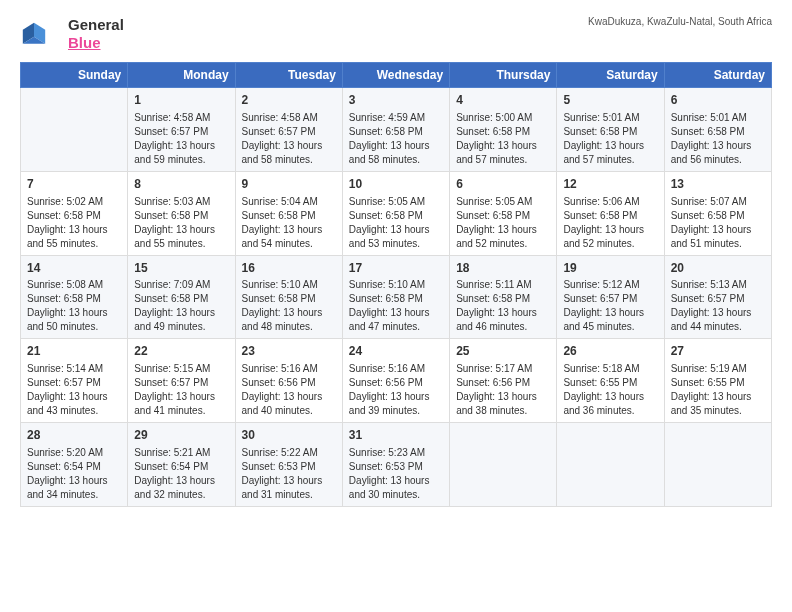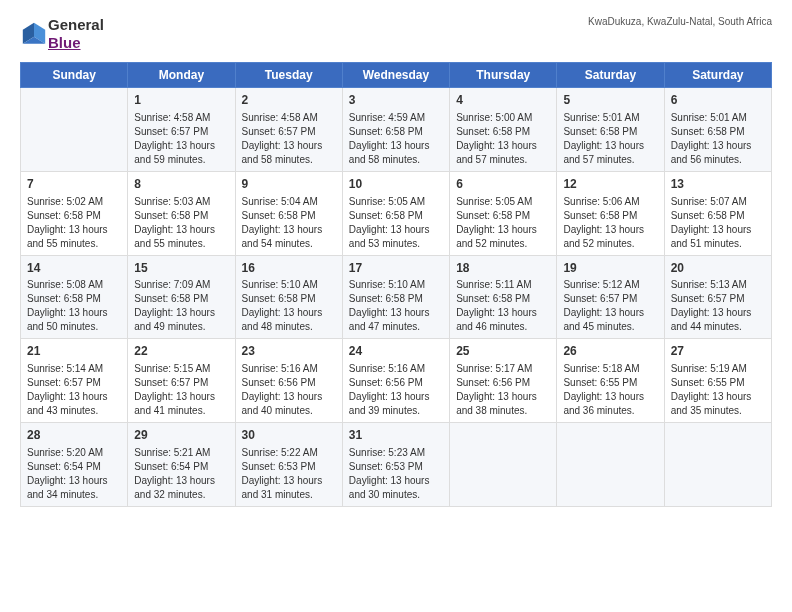--- a/index.html
+++ b/index.html
@@ -16,21 +16,21 @@
     }
     .header {
       display: flex;
       justify-content: space-between;
       align-items: flex-start;
       margin-bottom: 10px;
     }
     .logo {
       display: flex;
       align-items: center;
-      gap: 0;
+      gap: 20px;
     }
     .logo-icon {
       width: 28px;
       height: 28px;
     }
     .title-block {
       text-align: right;
     }
     .main-title {
       font-size: 32px;
@@ -44,22 +44,22 @@
     table {
       width: 100%;
       border-collapse: collapse;
       font-size: 10.5px;
     }
     thead tr {
       background-color: #3a6bbf;
       color: #fff;
     }
     thead th {
-      padding: 5px 0;
-      text-align: center;
+      padding: 5px 6px;
+      text-align: right;
       font-weight: bold;
       font-size: 12px;
       border: 1px solid #5080cc;
     }
     tbody tr {
       vertical-align: top;
     }
     tbody tr:nth-child(odd) {
       background-color: #f5f7fa;
     }
@@ -93,21 +93,21 @@
   <div class="header">
     <div class="logo">
       <svg class="logo-icon" viewBox="0 0 40 40" xmlns="http://www.w3.org/2000/svg">
         <polygon points="20,4 36,14 36,34 20,24" fill="#4a90d9"></polygon>
         <polygon points="20,4 4,14 4,34 20,24" fill="#2a5fa0"></polygon>
         <polygon points="4,34 20,24 36,34" fill="#3a75c4"></polygon>
       </svg>
       <div style="line-height:1.2;">
         <div style="font-size:15px;font-weight:bold;color:#333;">
           <span style="color:#333;">General</span><br>
-          <span style="color:#701a75;text-decoration:underline;">Blue</span>
+          <span style="color:#ec4899;text-decoration:underline;">Blue</span>
         </div>
       </div>
     </div>
     <div class="title-block">
       <div class="subtitle">KwaDukuza, KwaZulu-Natal, South Africa</div>
     </div>
   </div>
 
   <table>
     <thead>

